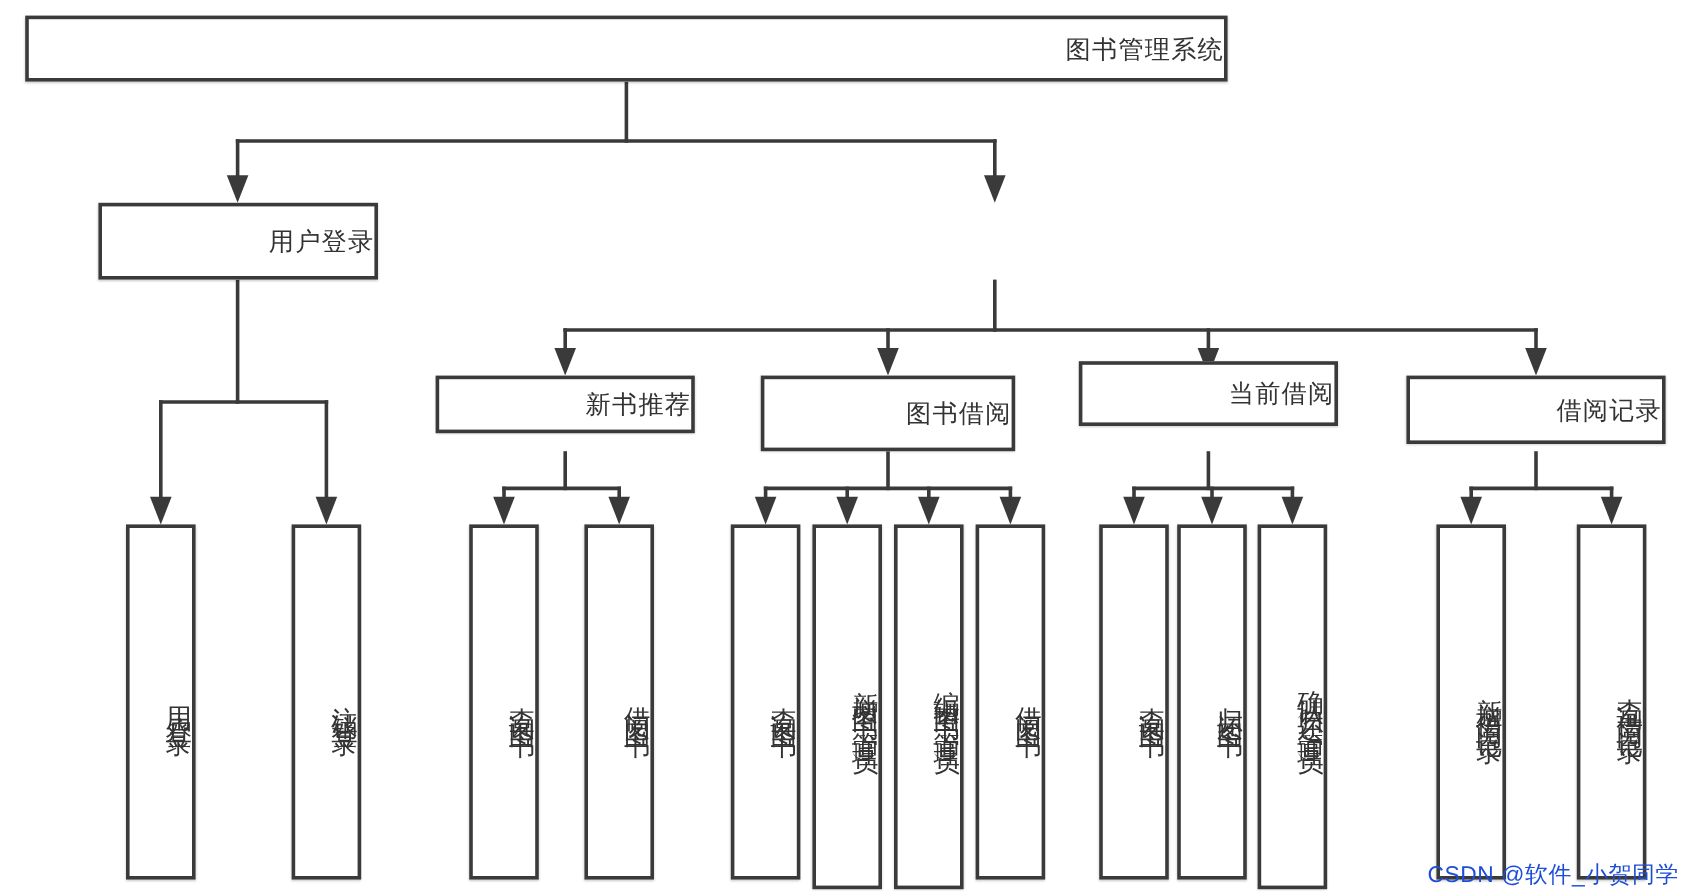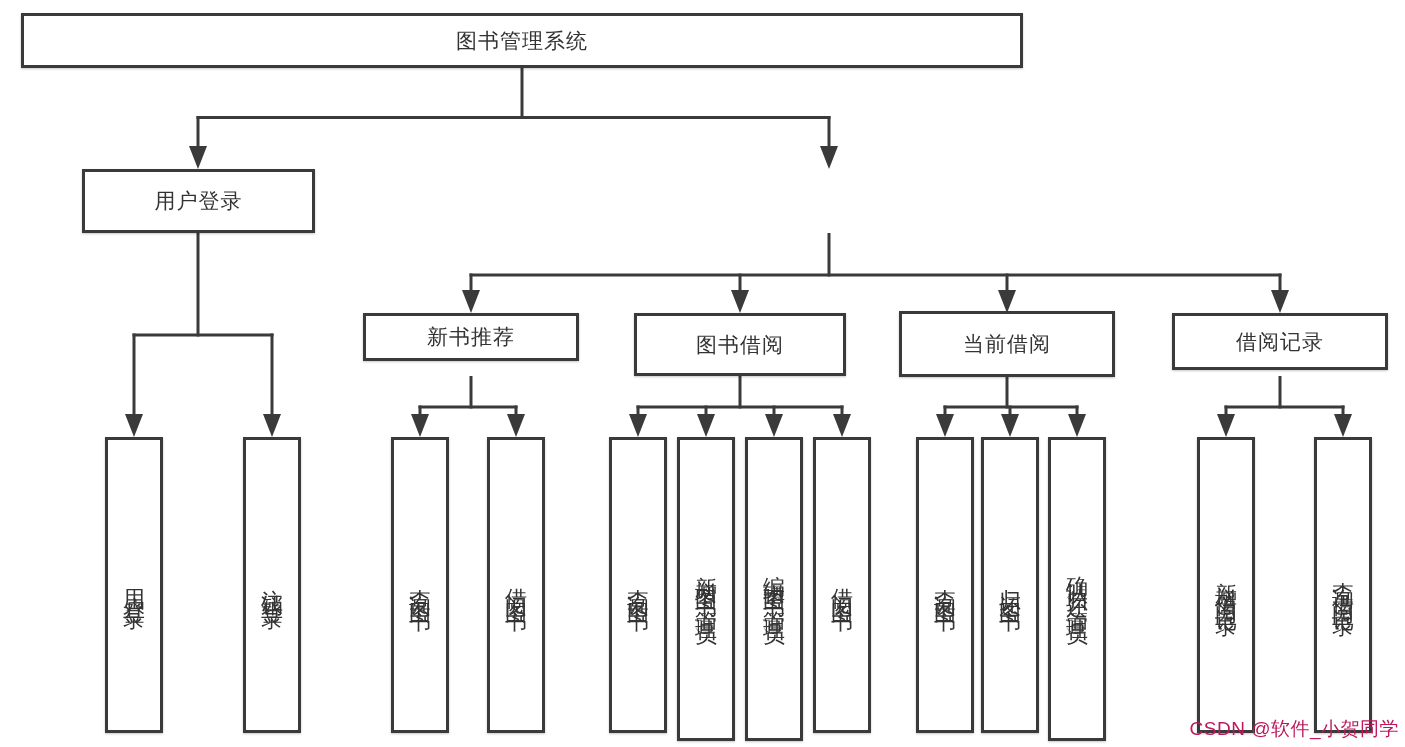--- a/index.html
+++ b/index.html
@@ -15,40 +15,40 @@
   svg.connectors path{fill:#3a3a3a;stroke:none;}
   .node{
     position:absolute;
     z-index:2;
     box-sizing:border-box;
     background:#ffffff;
     border:3px solid #3a3a3a;
     box-shadow:0 1px 2px rgba(0,0,0,0.22);
     display:flex;
     align-items:center;
-    justify-content:center;
+    justify-content:flex-end;
     color:#333333;
     font-size:21px;
   }
   .node.h .lbl{letter-spacing:1px;white-space:nowrap;}
   .node.v .lbl{
     writing-mode:vertical-rl;
     text-orientation:mixed;
     line-height:1;
     letter-spacing:7px;
     font-size:22px;
     white-space:nowrap;
   }
   .watermark{
     position:absolute;
     z-index:3;
     left:1183px;top:716px;width:216px;
     text-align:right;
     font-size:19px;
-    color:#be185d;
+    color:#1d4ed8;
     letter-spacing:0.5px;
     white-space:nowrap;
   }
 </style>
 </head>
 <body>
 
 <div class="canvas">
 
   <svg class="connectors" width="1405" height="747" viewBox="0 0 1405 747">
@@ -134,21 +134,21 @@
   <div class="node h" style="left:82px;top:169px;width:233px;height:64px">
     <span class="lbl">用户登录</span>
   </div>
 
   <div class="node h" style="left:363px;top:313px;width:216px;height:48px">
     <span class="lbl">新书推荐</span>
   </div>
   <div class="node h" style="left:634px;top:313px;width:212px;height:63px">
     <span class="lbl">图书借阅</span>
   </div>
-  <div class="node h" style="left:899px;top:311px;width:216px;height:66px">
+  <div class="node h" style="left:899px;top:301px;width:216px;height:54px">
     <span class="lbl">当前借阅</span>
   </div>
   <div class="node h" style="left:1172px;top:313px;width:216px;height:57px">
     <span class="lbl">借阅记录</span>
   </div>
 
   <div class="node v" style="left:105px;top:437px;width:58px;height:296px">
     <span class="lbl">用户登录</span>
   </div>
   <div class="node v" style="left:243px;top:437px;width:58px;height:296px">

